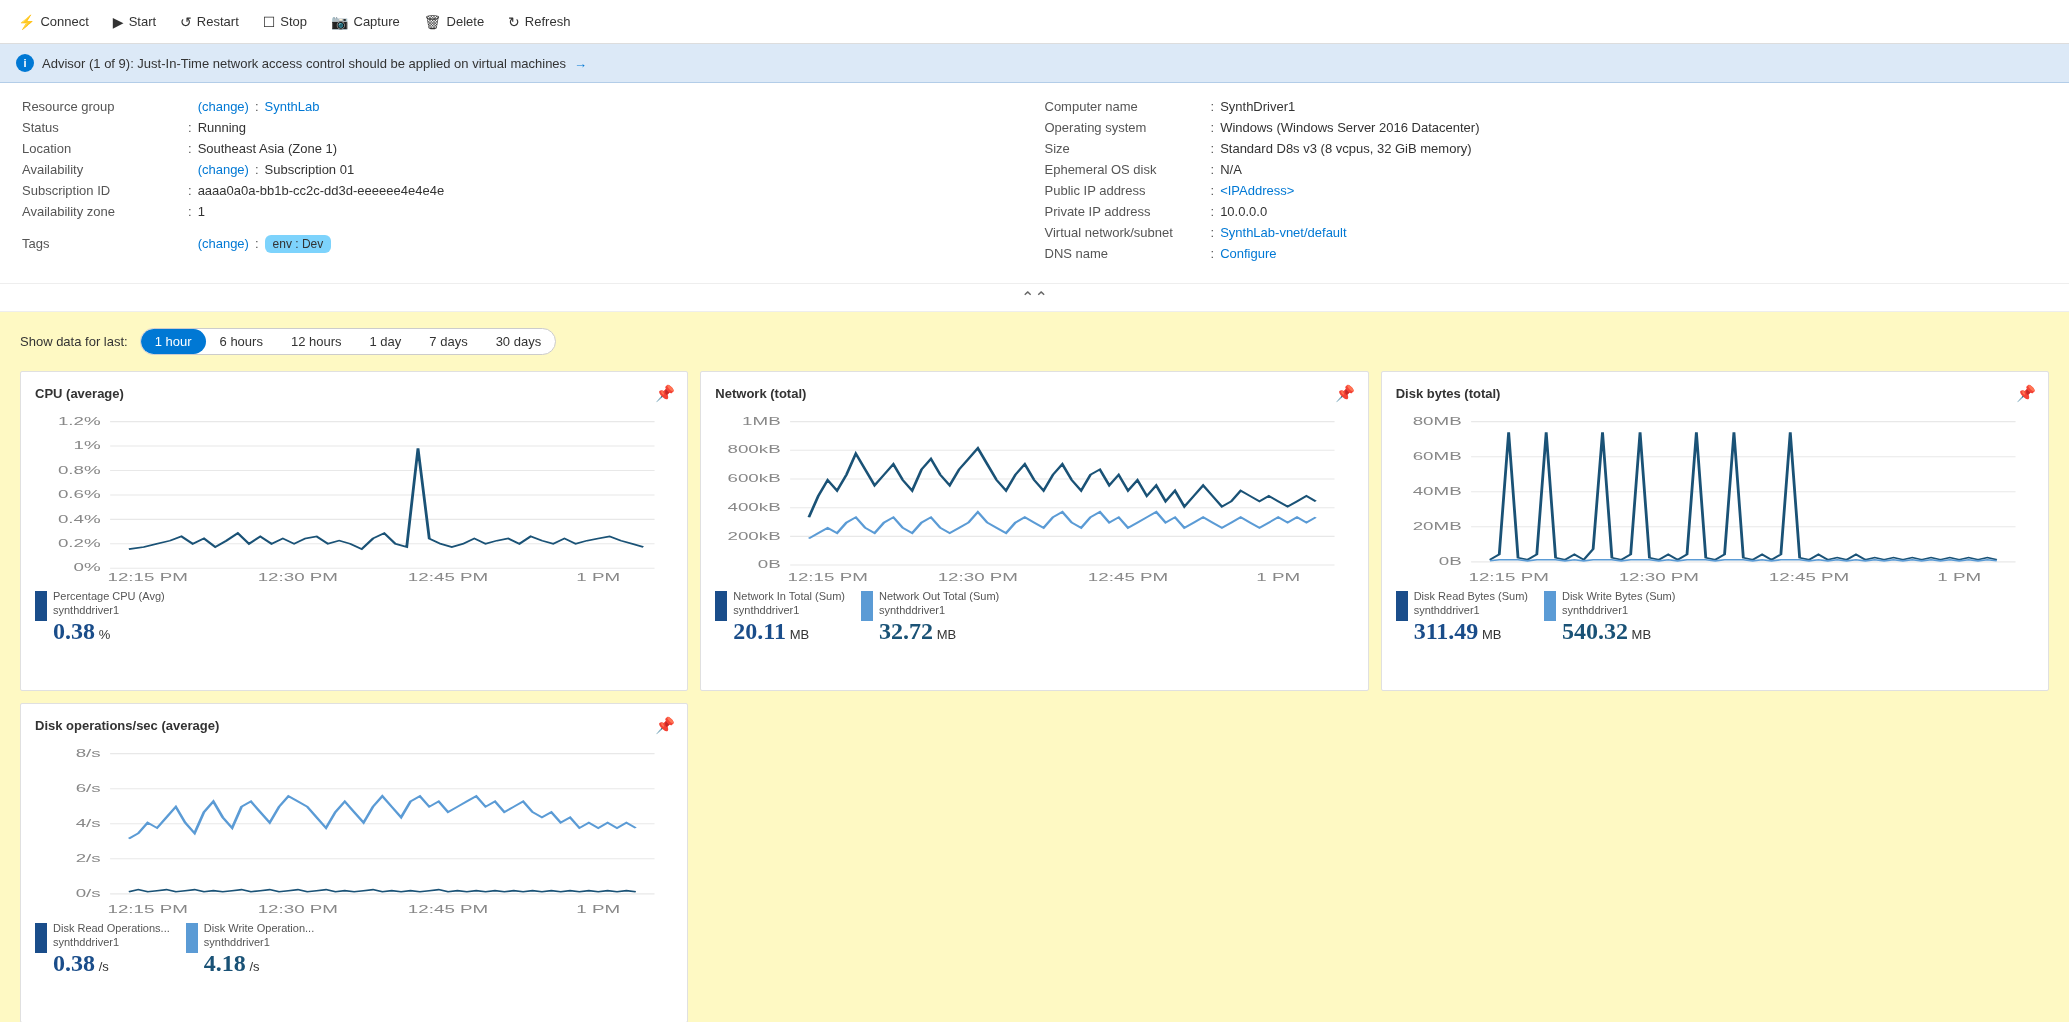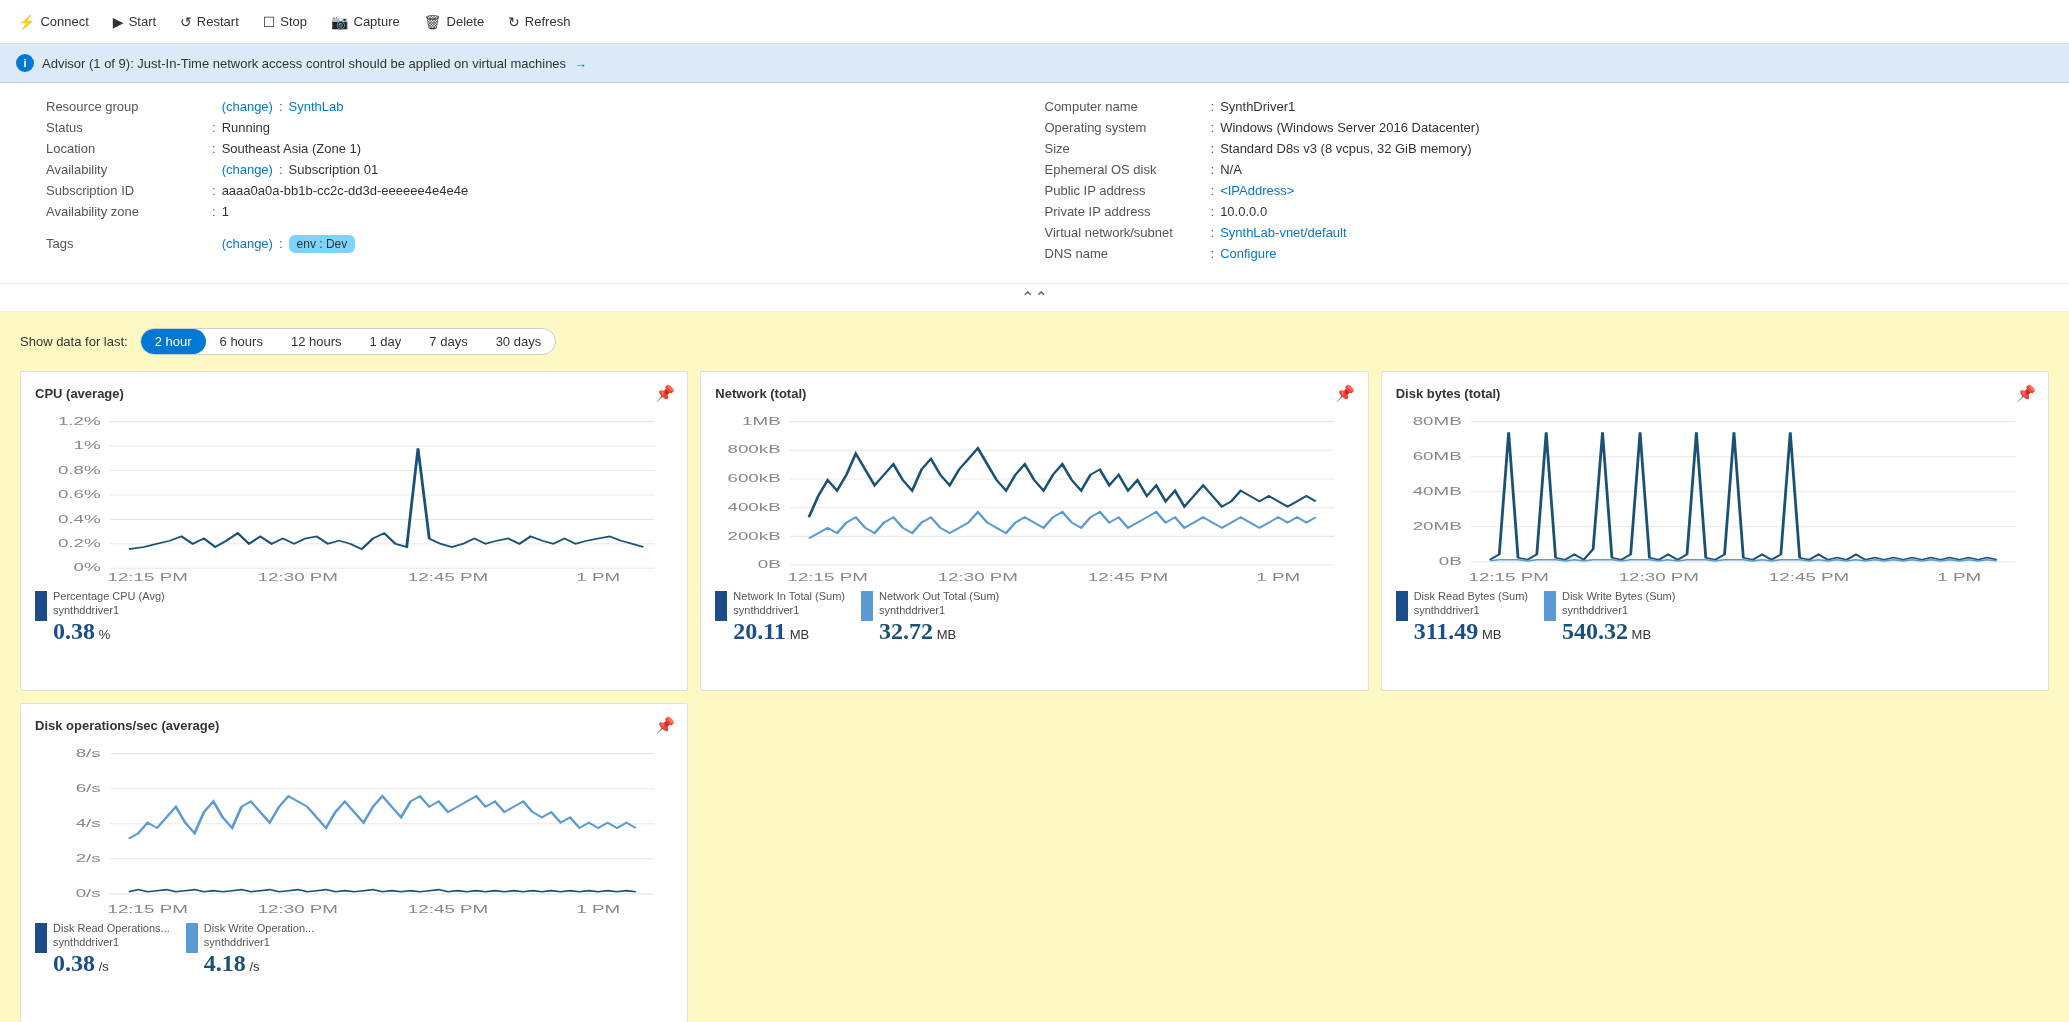--- a/index.html
+++ b/index.html
@@ -25,21 +25,21 @@
     }
     .banner .info-icon {
       width: 18px; height: 18px; background: #0078d4; border-radius: 50%;
       display: flex; align-items: center; justify-content: center;
       color: #fff; font-size: 11px; font-weight: bold; flex-shrink: 0;
     }
     .banner a { color: #0078d4; text-decoration: none; }
 
     
     .info-panel {
-      background: #fff; padding: 16px 36px;
+      background: #fff; padding: 16px 12px;
       display: grid; grid-template-columns: 1fr 1fr; gap: 0;
       border-bottom: 1px solid #eee;
     }
     .info-left, .info-right { padding: 0 10px; }
     .info-row { display: flex; align-items: baseline; margin-bottom: 6px; font-size: 13px; }
     .info-label { color: #555; min-width: 160px; }
     .info-sep { margin: 0 6px; color: #555; }
     .info-value { color: #333; }
     .info-link { color: #0078d4; cursor: pointer; text-decoration: none; }
     .tag-badge {
@@ -235,21 +235,21 @@
 </div>
 
 <div class="collapse-bar">
   <span>⌃⌃</span>
 </div>
 
 <div class="metrics-section">
   <div class="metrics-header">
     <span class="metrics-header-label">Show data for last:</span>
     <div class="time-filter">
-      <button class="time-btn active">2 hour</button>
+      <button class="time-btn active">1 hour</button>
       <button class="time-btn">6 hours</button>
       <button class="time-btn">12 hours</button>
       <button class="time-btn">1 day</button>
       <button class="time-btn">7 days</button>
       <button class="time-btn">30 days</button>
     </div>
   </div>
 
   <div class="charts-grid">
 

